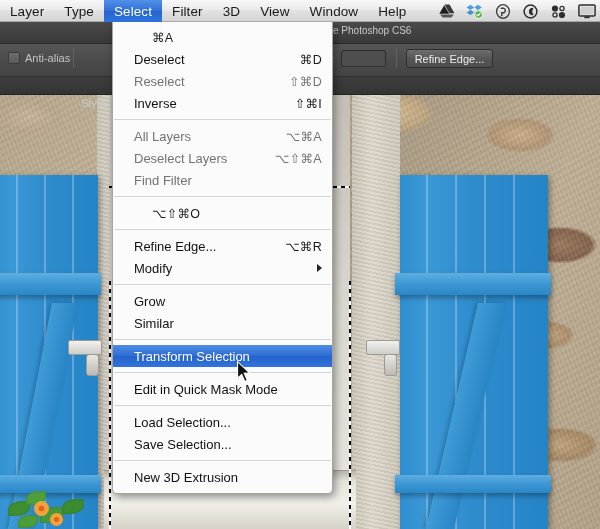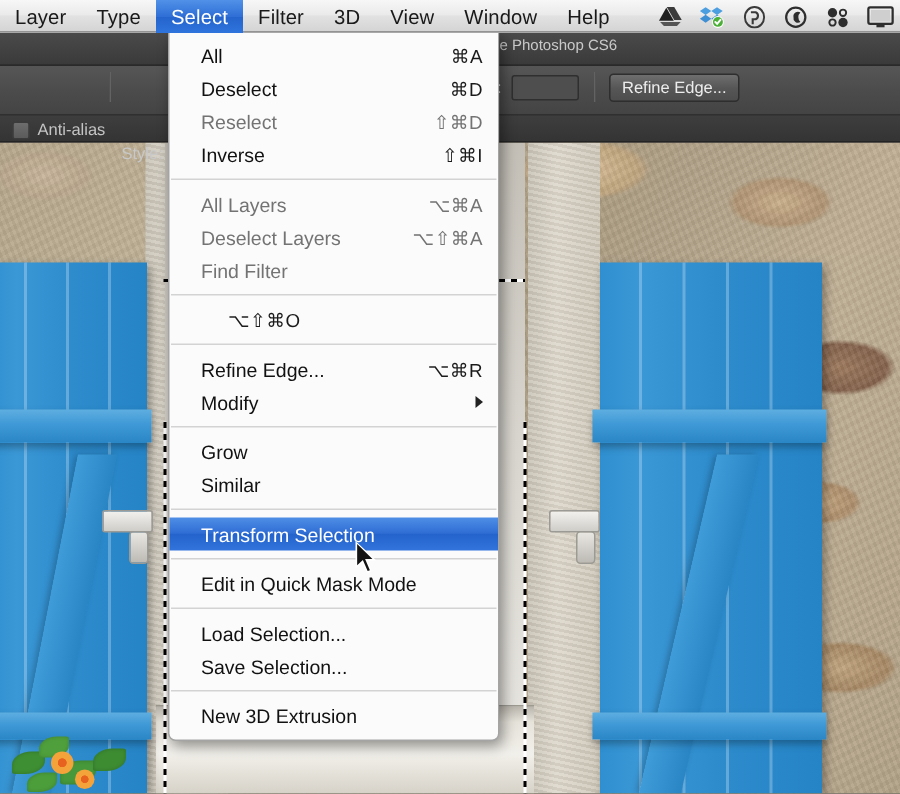--- a/index.html
+++ b/index.html
@@ -58,21 +58,20 @@
   #ps-belowbar {
     position:absolute; left:0; top:77px; width:600px; height:18px;
     background:linear-gradient(to bottom,#3e3e3e,#343434);
     border-bottom:1px solid #242424;
     z-index:10;
   }
   .opt-check {
     position:absolute; left:8px; top:52px;
     display:flex; align-items:center; gap:5px;
     z-index:11;
-    margin-top:29px;
   }
   .checkbox-sq {
     width:12px; height:12px;
     background:linear-gradient(to bottom,#6d6d6d,#5b5b5b);
     border:1px solid #3b3b3b; border-radius:2px;
   }
   .opt-label { font-size:11px; color:#c4c4c4; white-space:nowrap; }
   .opt-sep {
     position:absolute; top:48px; width:1px; height:20px;
     background:#383838; border-right:1px solid #636363;
@@ -361,21 +360,20 @@
           <rect x="0.9" y="0.9" width="16.2" height="11" rx="1.2" fill="none" stroke="#2e2e2e" stroke-width="1.5"></rect>
           <rect x="2.6" y="2.6" width="12.8" height="7.6" fill="#cfcfcf"></rect>
           <rect x="6.3" y="12.4" width="5.4" height="1.8" fill="#2e2e2e"></rect>
         </svg>
     </span>
   </div>
 </div>
 
 <div id="dropdown">
     <div class="mi">
-      <span class="mi-label">All</span>
       <span class="mi-key">⌘A</span>
     </div>
     <div class="mi">
       <span class="mi-label">Deselect</span>
       <span class="mi-key">⌘D</span>
     </div>
     <div class="mi disabled">
       <span class="mi-label">Reselect</span>
       <span class="mi-key">⇧⌘D</span>
     </div>

